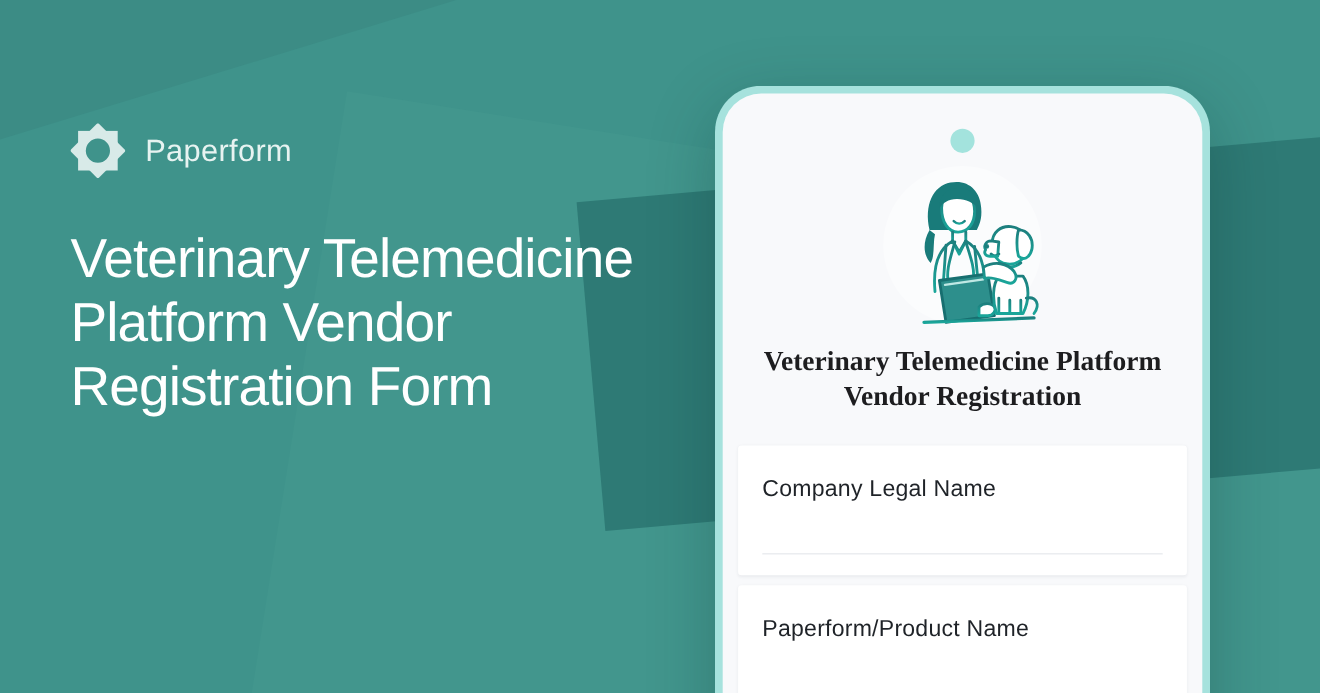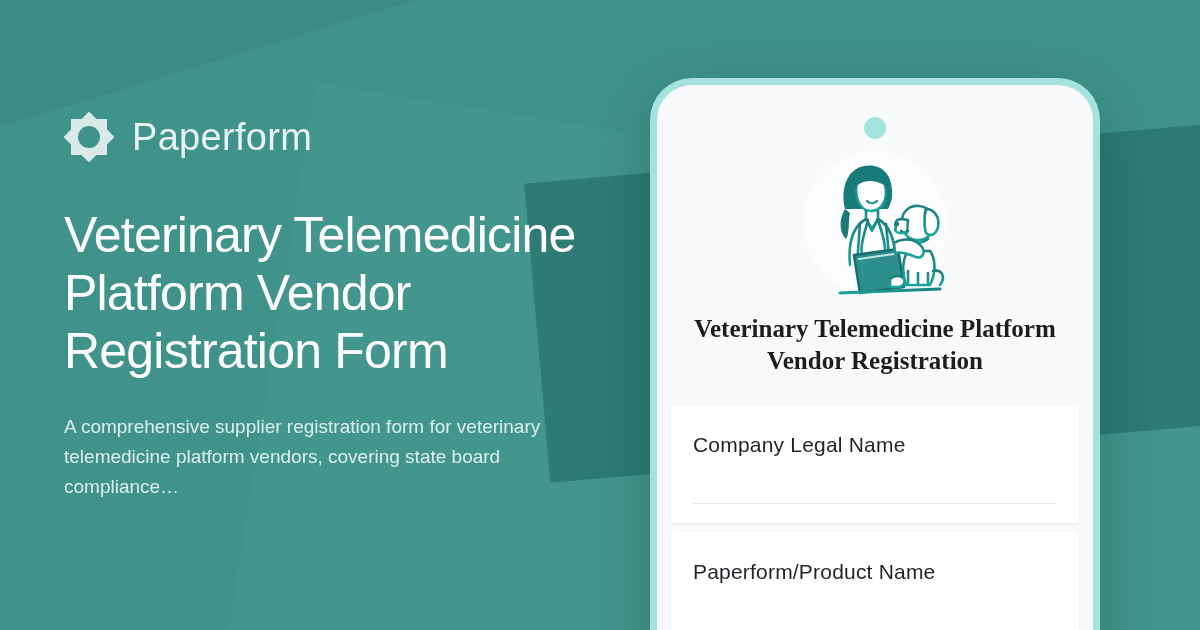--- a/index.html
+++ b/index.html
@@ -65,21 +65,21 @@
   .left {
     position:absolute;
     left:64px; top:112px;
     width:600px;
     z-index:5;
   }
 
   .brand { display:flex; align-items:center; gap:18px; margin-bottom:44px; }
   .brand-mark { width:50px; height:50px; flex:0 0 50px; }
   .brand-name {
-    font-size:38px;
+    font-size:28px;
     font-weight:400;
     letter-spacing:0.3px;
     color:#e7f3f1;
   }
 
   .headline {
     font-size:50px;
     line-height:1.16;
     font-weight:400;
     letter-spacing:-0.8px;
@@ -196,21 +196,20 @@
             <rect x="14" y="14" width="72" height="72" fill="#d8eae8" transform="rotate(45 50 50)"></rect>
           </g>
           <circle cx="50" cy="50" r="24" fill="none" stroke="#d8eae8" stroke-width="4"></circle>
         </svg>
       </span>
       <span class="brand-name">Paperform</span>
     </div>
 
     <h1 class="headline">Veterinary Telemedicine Platform Vendor Registration Form</h1>
 
-    <p class="subcopy">A comprehensive supplier registration form for veterinary telemedicine platform vendors, covering state board compliance…</p>
   </div>
 
   <div class="phone">
 
     <div class="phone-camera"></div>
 
     <div class="phone-illustration">
       <svg viewBox="0 0 170 158" width="170" height="158" aria-hidden="true">
         <defs>
           <linearGradient id="tealGrad" x1="0" y1="0" x2="0" y2="1">

